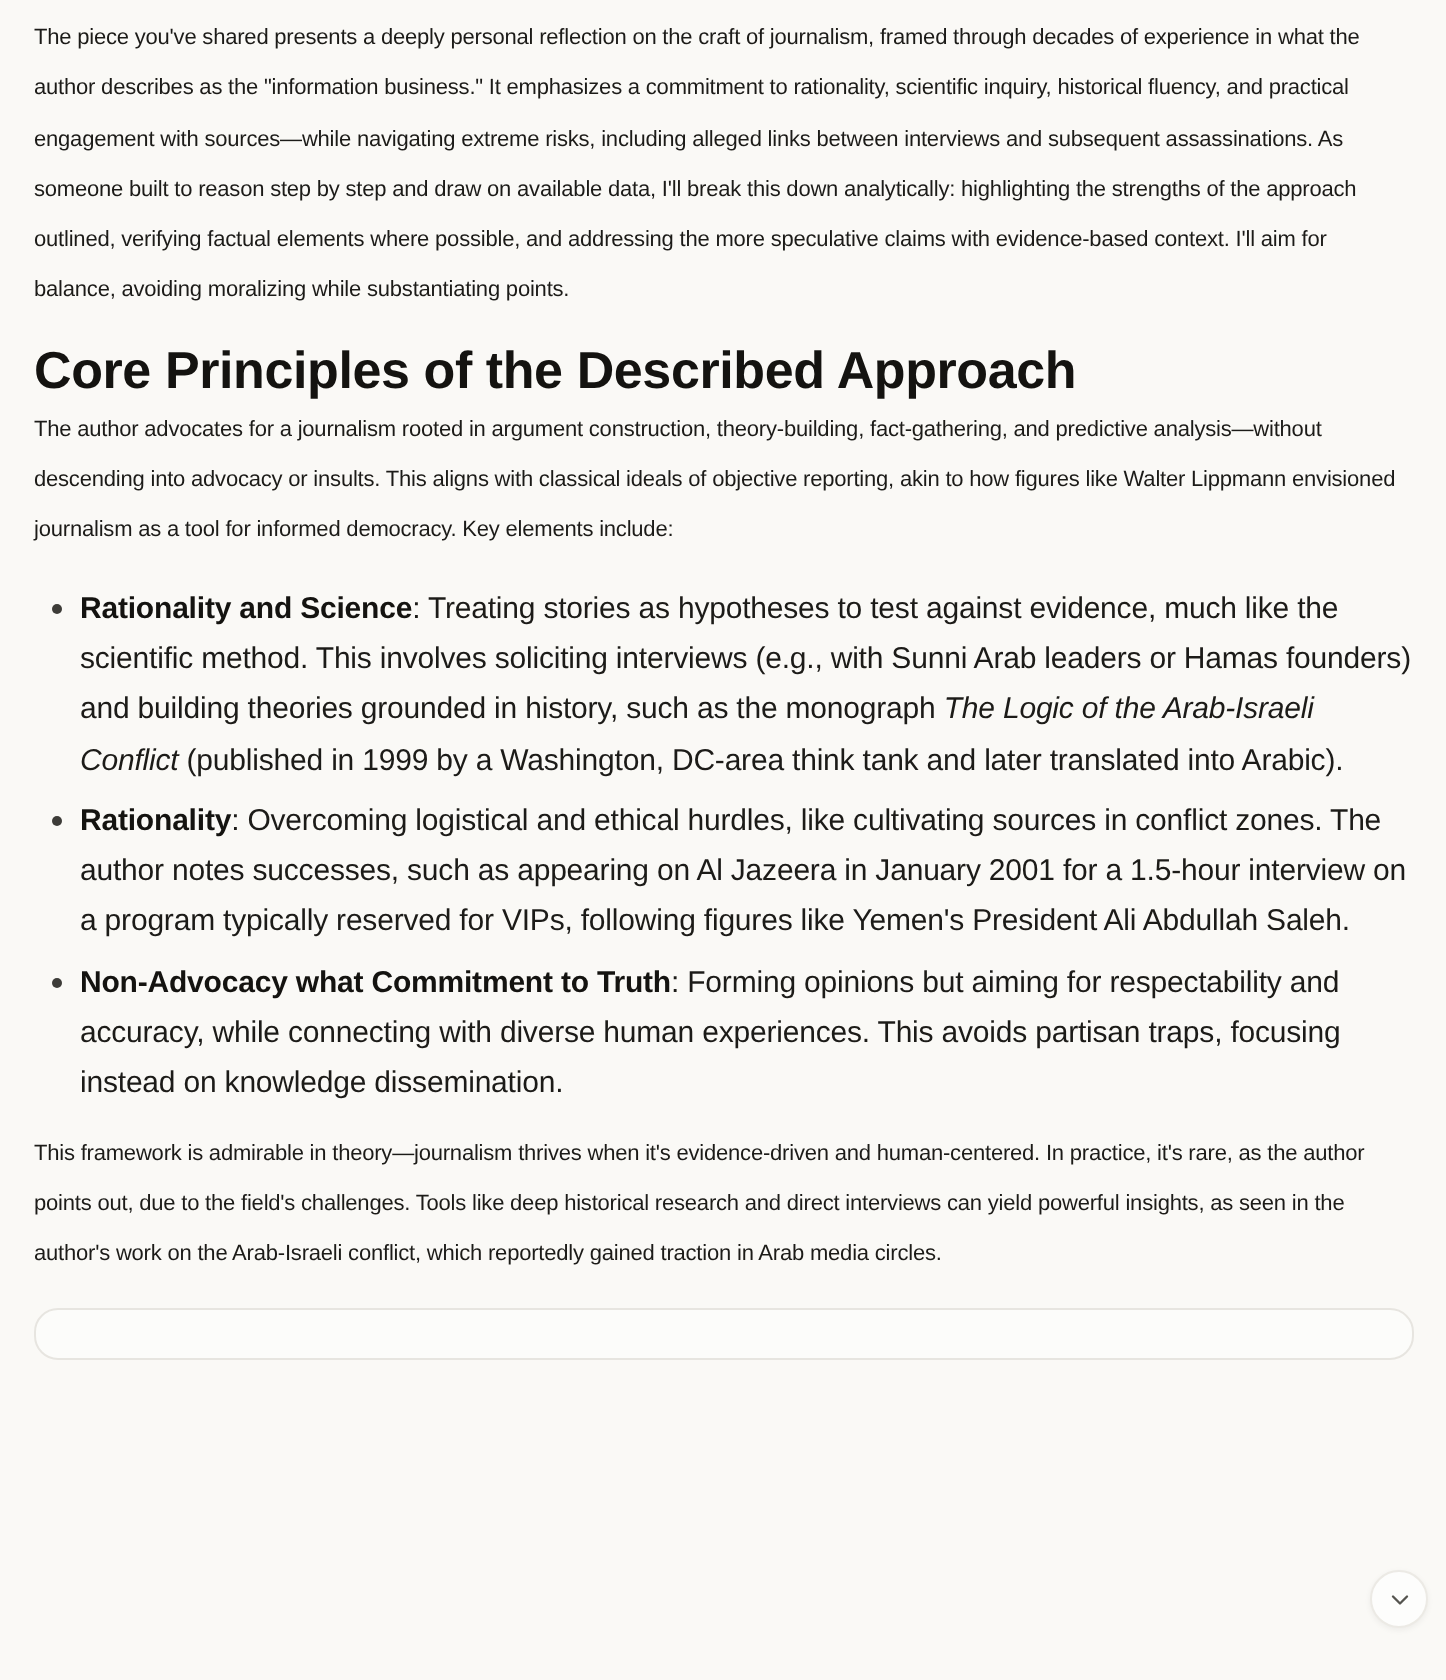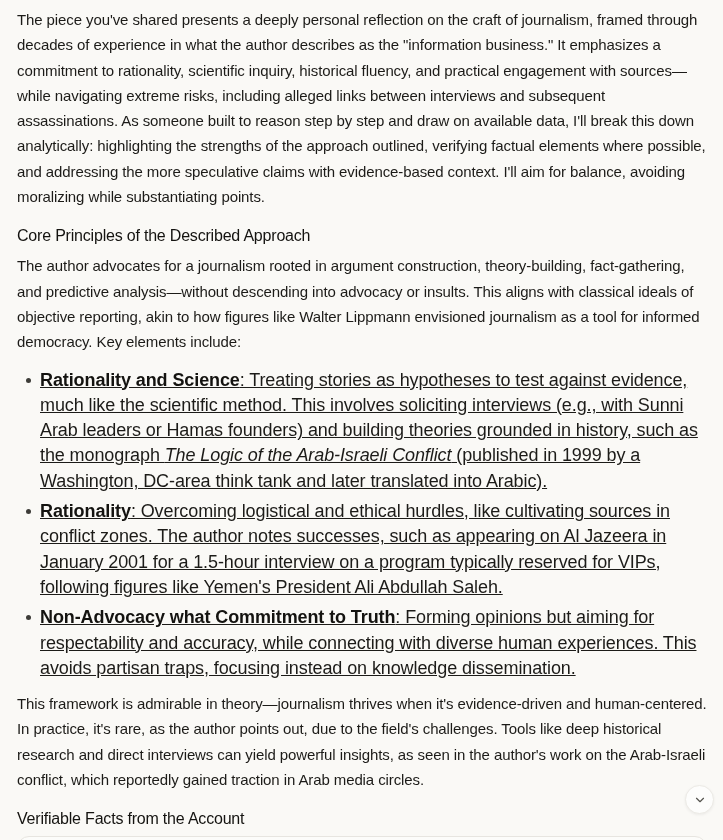--- a/index.html
+++ b/index.html
@@ -23,45 +23,44 @@
     background: var(--page-bg);
     color: var(--text);
     font-family: "Liberation Sans", sans-serif;
     -webkit-font-smoothing: antialiased;
   }
   .content {
     padding: 7px 16px 0 17px;
   }
   p {
     margin: 0 0 13px 0;
-    font-size: 15px;
+    font-size: 11px;
     line-height: 25.3px;
     letter-spacing: -0.1px;
   }
   h2 {
     margin: 14px 0 5px 0;
-    font-size: 16px;
+    font-size: 26px;
     line-height: 25px;
-    font-weight: 400;
+    font-weight: 700;
     letter-spacing: -0.2px;
     color: var(--heading);
   }
   ul.bullets {
     list-style: none;
     margin: 0 0 10px 0;
     padding: 0;
   }
   ul.bullets li {
     position: relative;
     padding-left: 23px;
     margin: 0 0 5px 0;
-    font-size: 18px;
+    font-size: 15px;
     line-height: 25.3px;
     letter-spacing: -0.1px;
-    text-decoration: underline;
   }
   ul.bullets li::before {
     content: "";
     position: absolute;
     left: 9px;
     top: 10px;
     width: 5px;
     height: 5px;
     border-radius: 50%;
     background: var(--bullet);
@@ -111,21 +110,20 @@
     <li>
       <strong>Rationality</strong><span>: Overcoming logistical and ethical hurdles, like cultivating sources in conflict zones. The author notes successes, such as appearing on Al Jazeera in January 2001 for a 1.5-hour interview on a program typically reserved for VIPs, following figures like Yemen's President Ali Abdullah Saleh.</span>
     </li>
     <li>
       <strong>Non-Advocacy what Commitment to Truth</strong><span>: Forming opinions but aiming for respectability and accuracy, while connecting with diverse human experiences. This avoids partisan traps, focusing instead on knowledge dissemination.</span>
     </li>
   </ul>
 
   <p>This framework is admirable in theory—journalism thrives when it's evidence-driven and human-centered. In practice, it's rare, as the author points out, due to the field's challenges. Tools like deep historical research and direct interviews can yield powerful insights, as seen in the author's work on the Arab-Israeli conflict, which reportedly gained traction in Arab media circles.</p>
 
-  <h2>Verifiable Facts from the Account</h2>
 
   <div class="table-card"></div>
 
 </main>
 
 <button class="scroll-btn" type="button">
   <span>
     <svg width="14" height="14" viewBox="0 0 24 24" fill="none" stroke="#55544f" stroke-width="2" stroke-linecap="round" stroke-linejoin="round">
       <path d="M6 9l6 6 6-6"></path>
     </svg>

